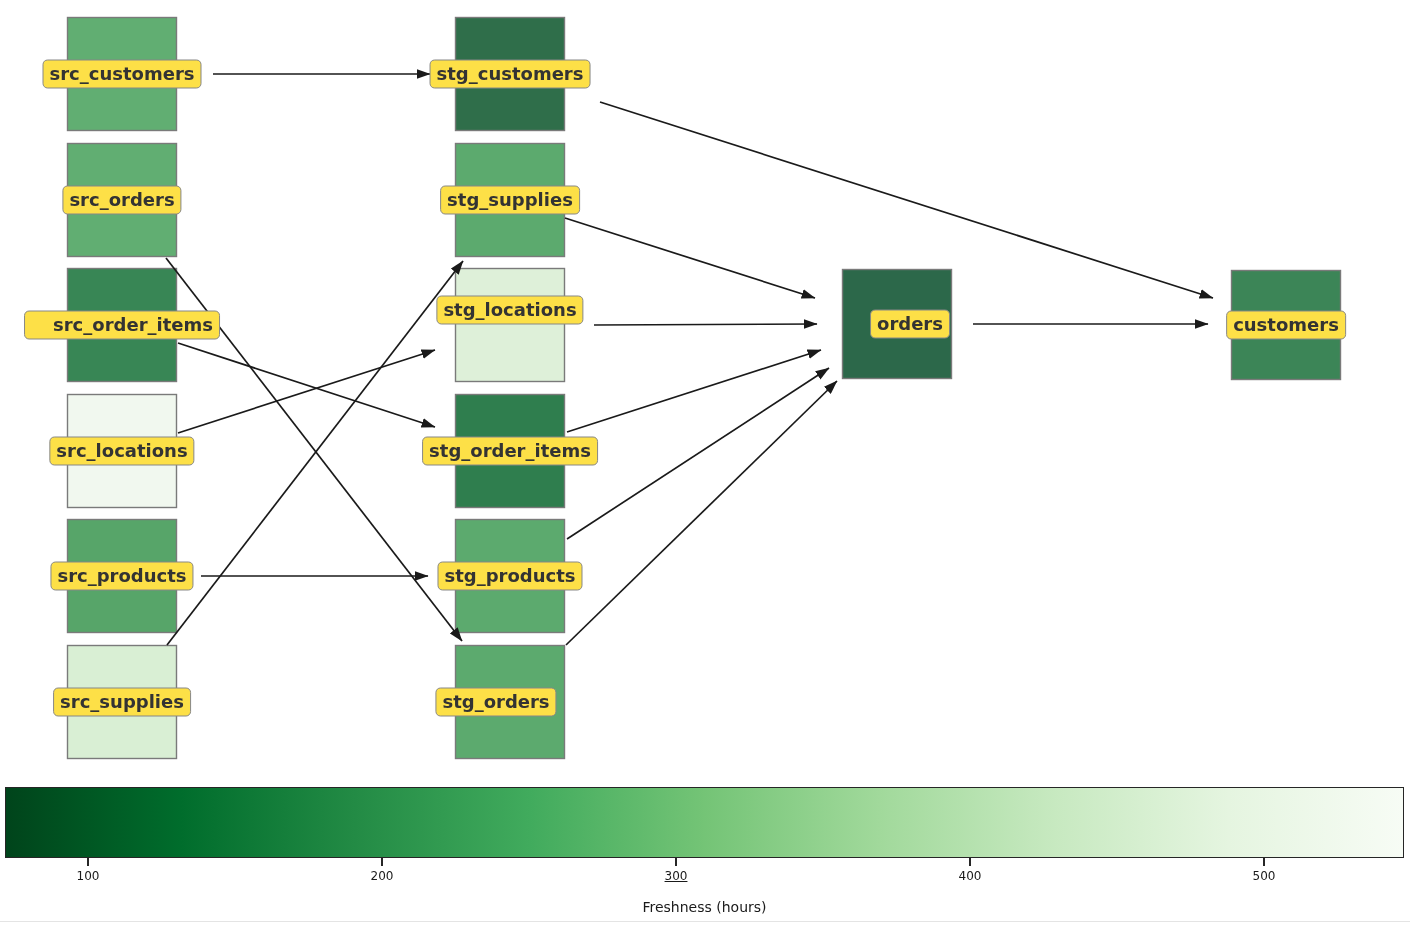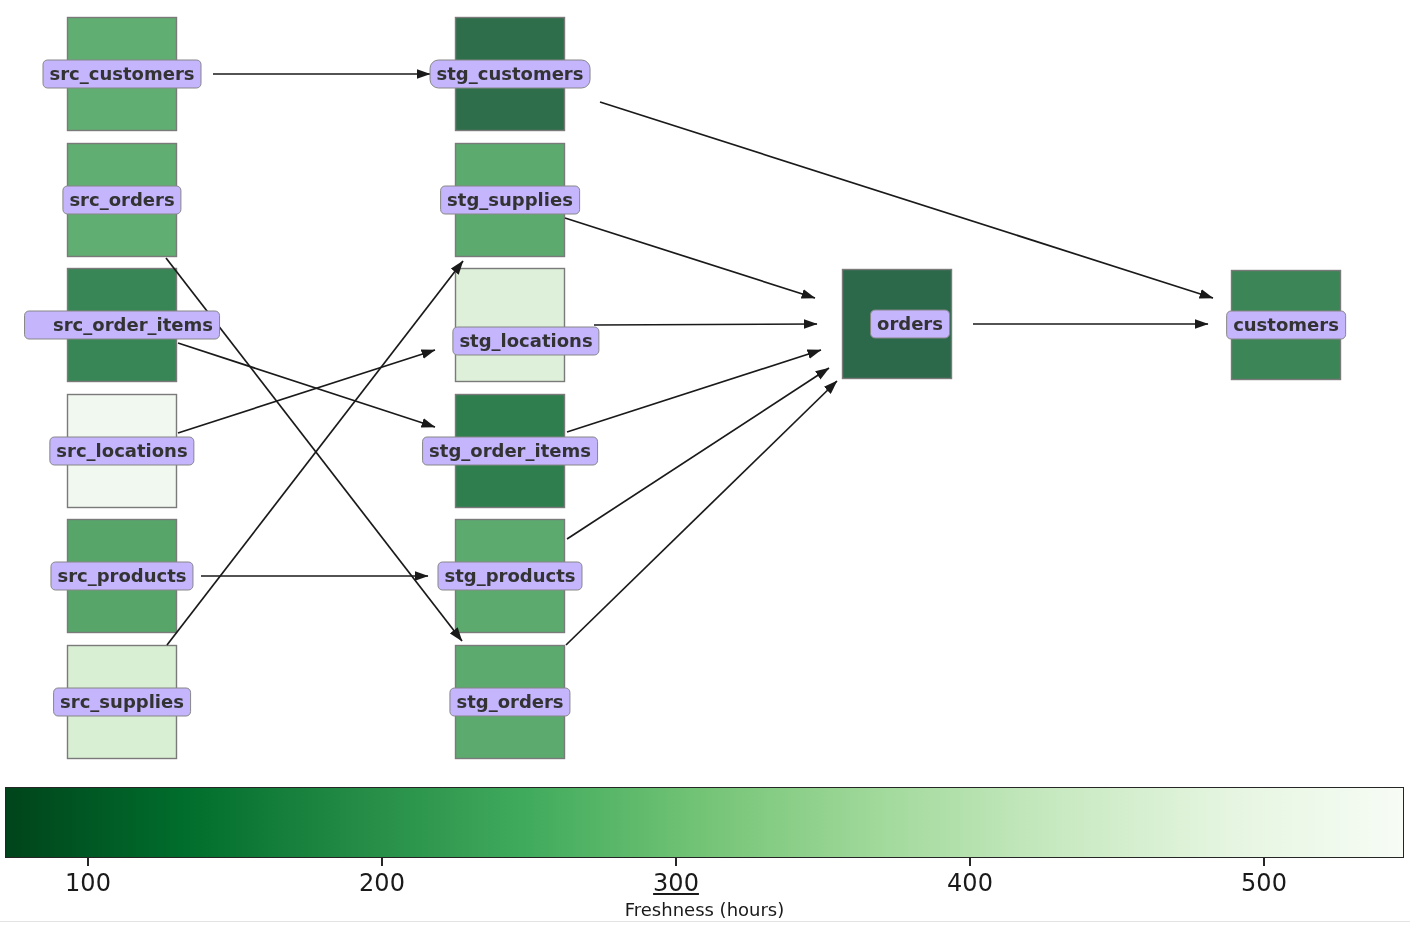--- a/index.html
+++ b/index.html
@@ -25,21 +25,21 @@
     left: 0;
     top: 0;
     width: 100%;
     height: 100%;
     pointer-events: none;
   }
   .node-label {
     position: absolute;
     transform: translate(-50%, -50%);
     white-space: nowrap;
-    background: #c4b5fd;
+    background: #fde047;
     border: 1.6px solid #878787;
     border-radius: 5px;
     padding: 0px 6px 2px 6px;
     font-size: 18px;
     font-weight: bold;
     color: #333333;
     line-height: 25px;
   }
   #colorbar {
     position: absolute;
@@ -49,28 +49,28 @@
   .cb-tick {
     position: absolute;
     width: 2px;
     height: 8px;
     background: #262626;
     transform: translateX(-1px);
   }
   .cb-tick-label {
     position: absolute;
     transform: translateX(-50%);
-    font-size: 24px;
+    font-size: 12px;
     color: #1a1a1a;
     white-space: nowrap;
   }
   #colorbar-label {
     position: absolute;
     transform: translateX(-50%);
-    font-size: 18px;
+    font-size: 14px;
     color: #1a1a1a;
     white-space: nowrap;
   }
   #figure-bottom-border {
     position: absolute;
     left: 0;
     width: 100%;
     height: 1px;
     background: #e4e4e4;
   }
@@ -118,26 +118,26 @@
       </g>
   </svg>
 
   <div id="labels">
       <div class="node-label" style="left: 122px; top: 74px;">src_customers</div>
       <div class="node-label" style="left: 122px; top: 200px;">src_orders</div>
       <div class="node-label" style="left: 122px; top: 325px; padding-left: 28px;">src_order_items</div>
       <div class="node-label" style="left: 122px; top: 451px;">src_locations</div>
       <div class="node-label" style="left: 122px; top: 576px;">src_products</div>
       <div class="node-label" style="left: 122px; top: 702px;">src_supplies</div>
-      <div class="node-label" style="left: 510px; top: 74px; border-radius: 9px;">stg_customers</div>
+      <div class="node-label" style="left: 510px; top: 74px;">stg_customers</div>
       <div class="node-label" style="left: 510px; top: 200px;">stg_supplies</div>
-      <div class="node-label" style="left: 510px; top: 341px; margin-left: 16px;">stg_locations</div>
+      <div class="node-label" style="left: 510px; top: 310px;">stg_locations</div>
       <div class="node-label" style="left: 510px; top: 451px;">stg_order_items</div>
       <div class="node-label" style="left: 510px; top: 576px;">stg_products</div>
-      <div class="node-label" style="left: 510px; top: 702px;">stg_orders</div>
+      <div class="node-label" style="left: 496px; top: 702px;">stg_orders</div>
       <div class="node-label" style="left: 890px; top: 324px; margin-left: 20px;">orders</div>
       <div class="node-label" style="left: 1286px; top: 325px;">customers</div>
     </div>
 
   <div id="colorbar" style="left: 5px; top: 787px; width: 1399px; height: 71px; background: linear-gradient(to right, rgb(0, 68, 27) 0%, rgb(0, 109, 44) 12.5%, rgb(35, 139, 69) 25%, rgb(65, 171, 93) 37.5%, rgb(116, 196, 118) 50%, rgb(161, 217, 155) 62.5%, rgb(199, 233, 192) 75%, rgb(229, 245, 224) 87.5%, rgb(247, 252, 245) 100%);"></div>
   <div id="colorbar-ticks">
       <div class="cb-tick" style="left: 88px; top: 858px;"></div>
       <div class="cb-tick-label" style="left: 88px; top: 869px;">100</div>
       <div class="cb-tick" style="left: 382px; top: 858px;"></div>
       <div class="cb-tick-label" style="left: 382px; top: 869px;">200</div>

